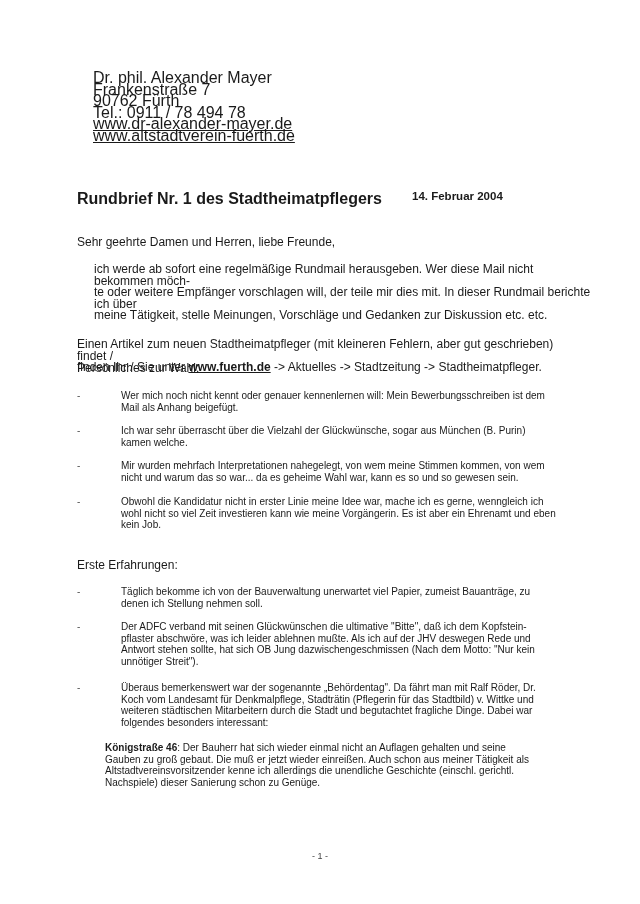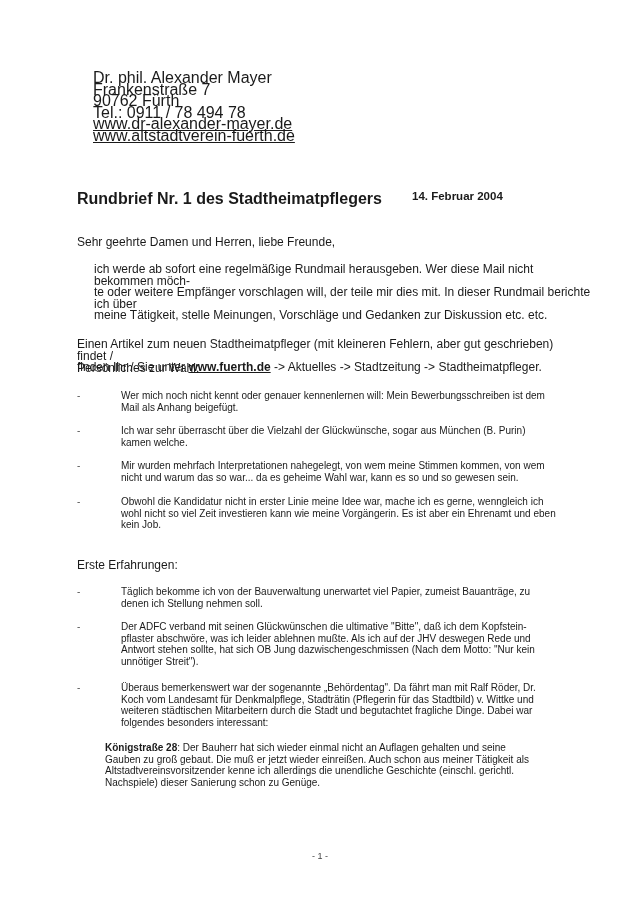--- a/index.html
+++ b/index.html
@@ -101,19 +101,19 @@
   <span class="dash">-</span>
   <div class="txt">
       <div>Überaus bemerkenswert war der sogenannte „Behördentag". Da fährt man mit Ralf Röder, Dr.</div>
       <div>Koch vom Landesamt für Denkmalpflege, Stadträtin (Pflegerin für das Stadtbild) v. Wittke und</div>
       <div>weiteren städtischen Mitarbeitern durch die Stadt und begutachtet fragliche Dinge. Dabei war</div>
       <div>folgendes besonders interessant:</div>
     </div>
 </div>
 
 <div class="sub" style="top:742px;">
-  <div><b>Königstraße 28</b><span>: Der Bauherr hat sich wieder einmal nicht an Auflagen gehalten und seine</span></div>
+  <div><b>Königstraße 46</b><span>: Der Bauherr hat sich wieder einmal nicht an Auflagen gehalten und seine</span></div>
   <div>Gauben zu groß gebaut. Die muß er jetzt wieder einreißen. Auch schon aus meiner Tätigkeit als</div>
   <div>Altstadtvereinsvorsitzender kenne ich allerdings die unendliche Geschichte (einschl. gerichtl.</div>
   <div>Nachspiele) dieser Sanierung schon zu Genüge.</div>
 </div>
 
 <div class="abs pageno">- 1 -</div>
 
 </body></html>

